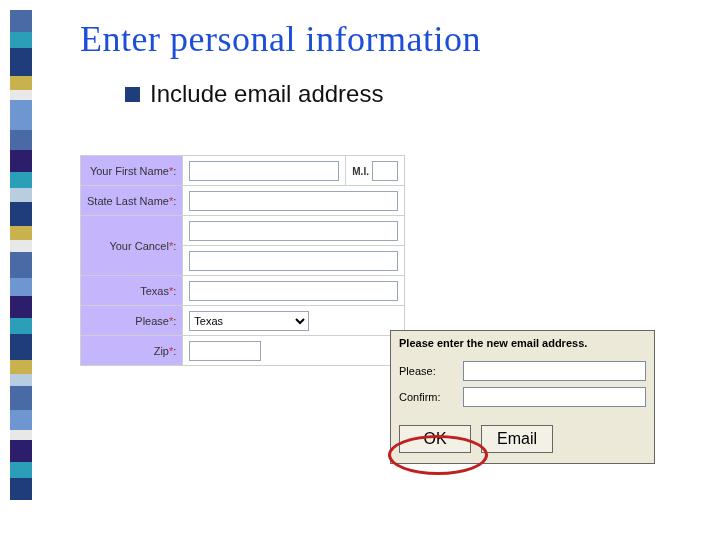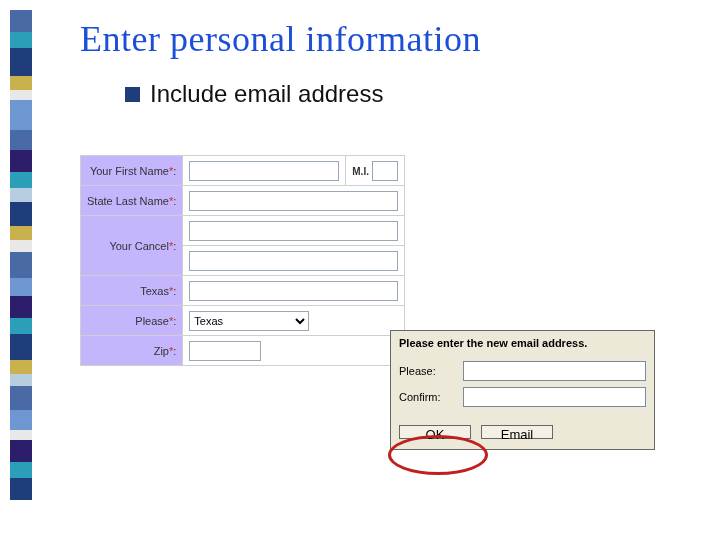--- a/index.html
+++ b/index.html
@@ -148,24 +148,24 @@
     background: #fff;
   }
   .dlg-buttons {
     display: flex;
     justify-content: flex-start;
     gap: 10px;
     padding: 6px 8px 10px 8px;
   }
   .dlg-button {
     width: 72px;
-    height: 14px;
+    height: 28px;
     border: 1px solid #666;
     background: #f3f1e6;
-    font-size: 13px;
+    font-size: 16px;
     font-family: Tahoma, Arial, sans-serif;
     cursor: pointer;
   }
 
   
   .highlight-ellipse {
     position: absolute;
     left: 388px;
     top: 435px;
     width: 100px;

